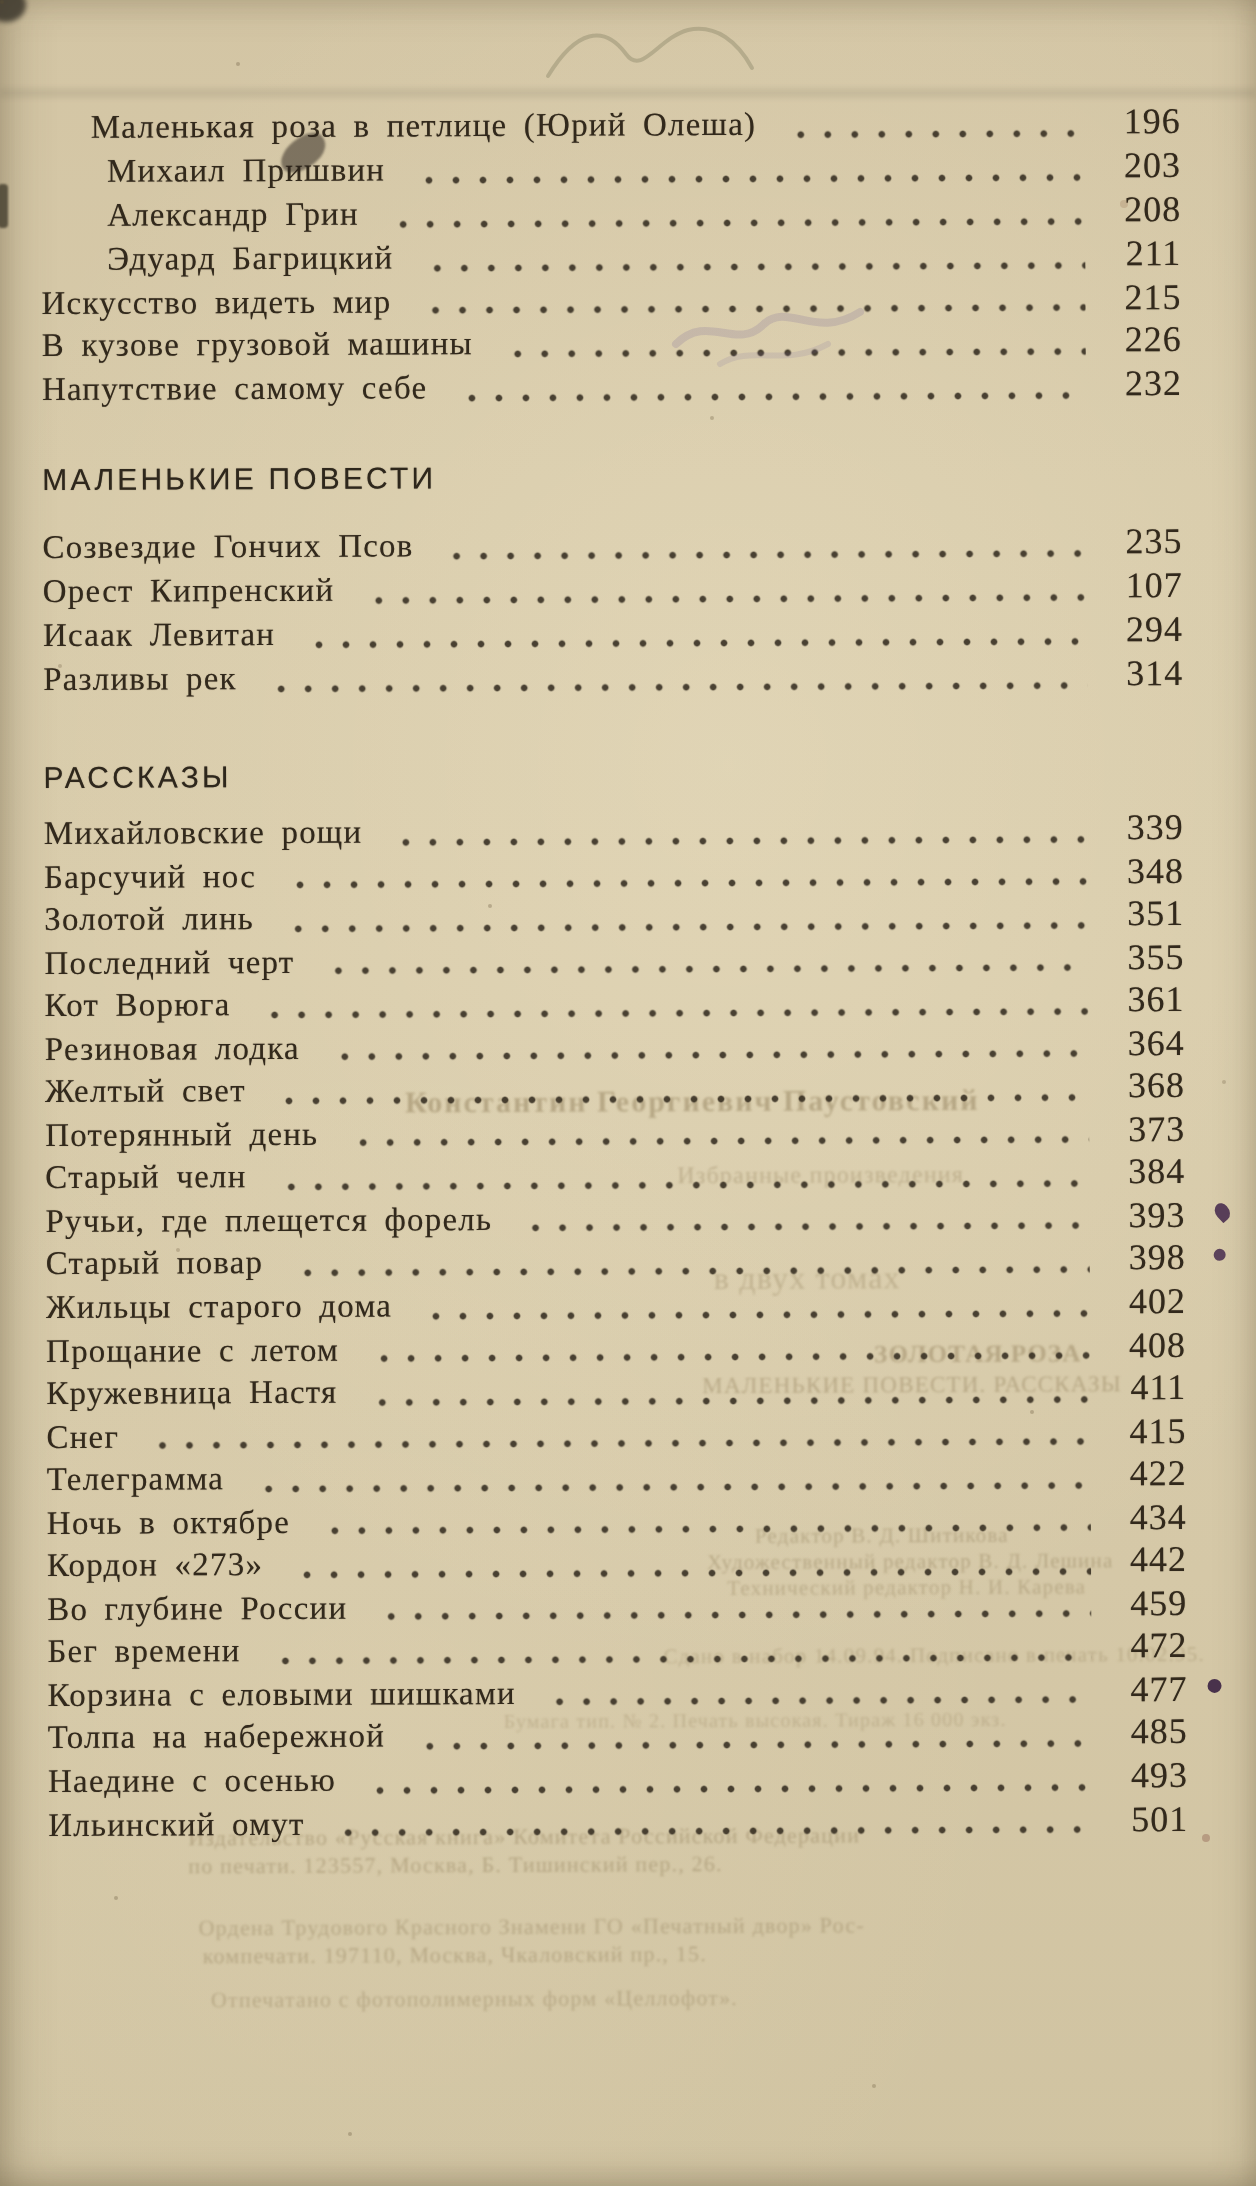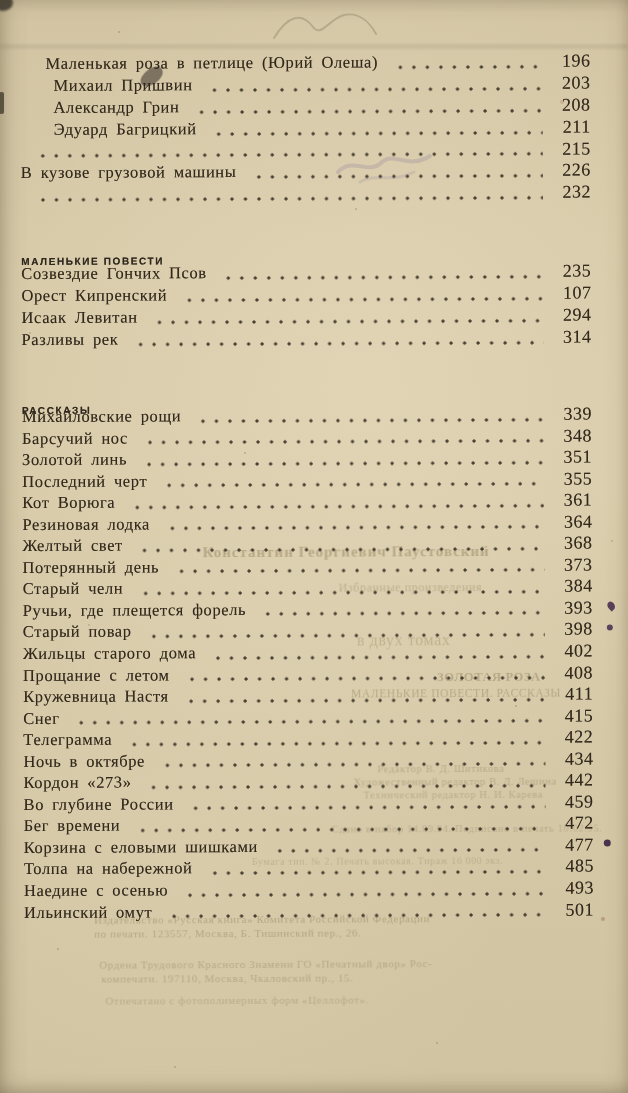--- a/index.html
+++ b/index.html
@@ -17,23 +17,22 @@
       inset 0 14px 22px -16px rgba(92,78,52,.30);
   }
   .tilt{position:absolute;inset:0;transform:rotate(-.25deg);transform-origin:40% 40%;}
   
   .content{position:absolute;left:22px;top:0;width:570px;color:#32291c;}
   .sec-list{position:absolute;left:0;width:570px;}
   .sl-0{top:52px}.sl-1{top:262px}.sl-2{top:405px}
   .sec-header{
     position:absolute;left:0;
     font-family:"Liberation Sans","DejaVu Sans",sans-serif;
-    font-weight:bold;font-size:10px;letter-spacing:1.6px;color:#2e271c;
+    font-weight:normal;font-size:15px;letter-spacing:1.6px;color:#2e271c;
     text-shadow:0 0 .5px rgba(46,39,28,.6);
-    margin-top:24px;
   }
   .sh-1{top:231px}.sh-2{top:380px}
   .row{display:flex;align-items:baseline;position:relative;height:21.9px;white-space:nowrap;}
   .sl-2 .row{height:21.55px}
   .t{font-size:16.5px;letter-spacing:.6px;word-spacing:3.5px;text-shadow:0 0 .5px rgba(50,40,25,.45);}
   .ind-1{padding-left:25px}.ind-2{padding-left:33px}
   .leader{
     flex:1;height:6px;align-self:flex-end;margin:0 10px 3px 16px;
     background-image:radial-gradient(circle at 2px 3px, rgba(52,44,32,.88) 1.25px, rgba(52,44,32,0) 2px);
     background-size:13.5px 6px;background-repeat:repeat-x;background-position:4px 0;
@@ -113,29 +112,31 @@
             <span class="t ind-2">Александр Грин</span>
             <span class="leader"></span>
             <span class="p">208</span>
           </div>
           <div class="row">
             <span class="t ind-2">Эдуард Багрицкий</span>
             <span class="leader"></span>
             <span class="p">211</span>
           </div>
           <div class="row">
+            <span class="t">Искусство видеть мир</span>
             <span class="leader"></span>
             <span class="p">215</span>
           </div>
           <div class="row">
             <span class="t">В кузове грузовой машины</span>
             <span class="leader"></span>
             <span class="p">226</span>
           </div>
           <div class="row">
+            <span class="t">Напутствие самому себе</span>
             <span class="leader"></span>
             <span class="p">232</span>
           </div>
         </div>
         <div class="sec-header sh-1">МАЛЕНЬКИЕ ПОВЕСТИ</div>
         <div class="sec-list sl-1">
           <div class="row">
             <span class="t">Созвездие Гончих Псов</span>
             <span class="leader"></span>
             <span class="p">235</span>

